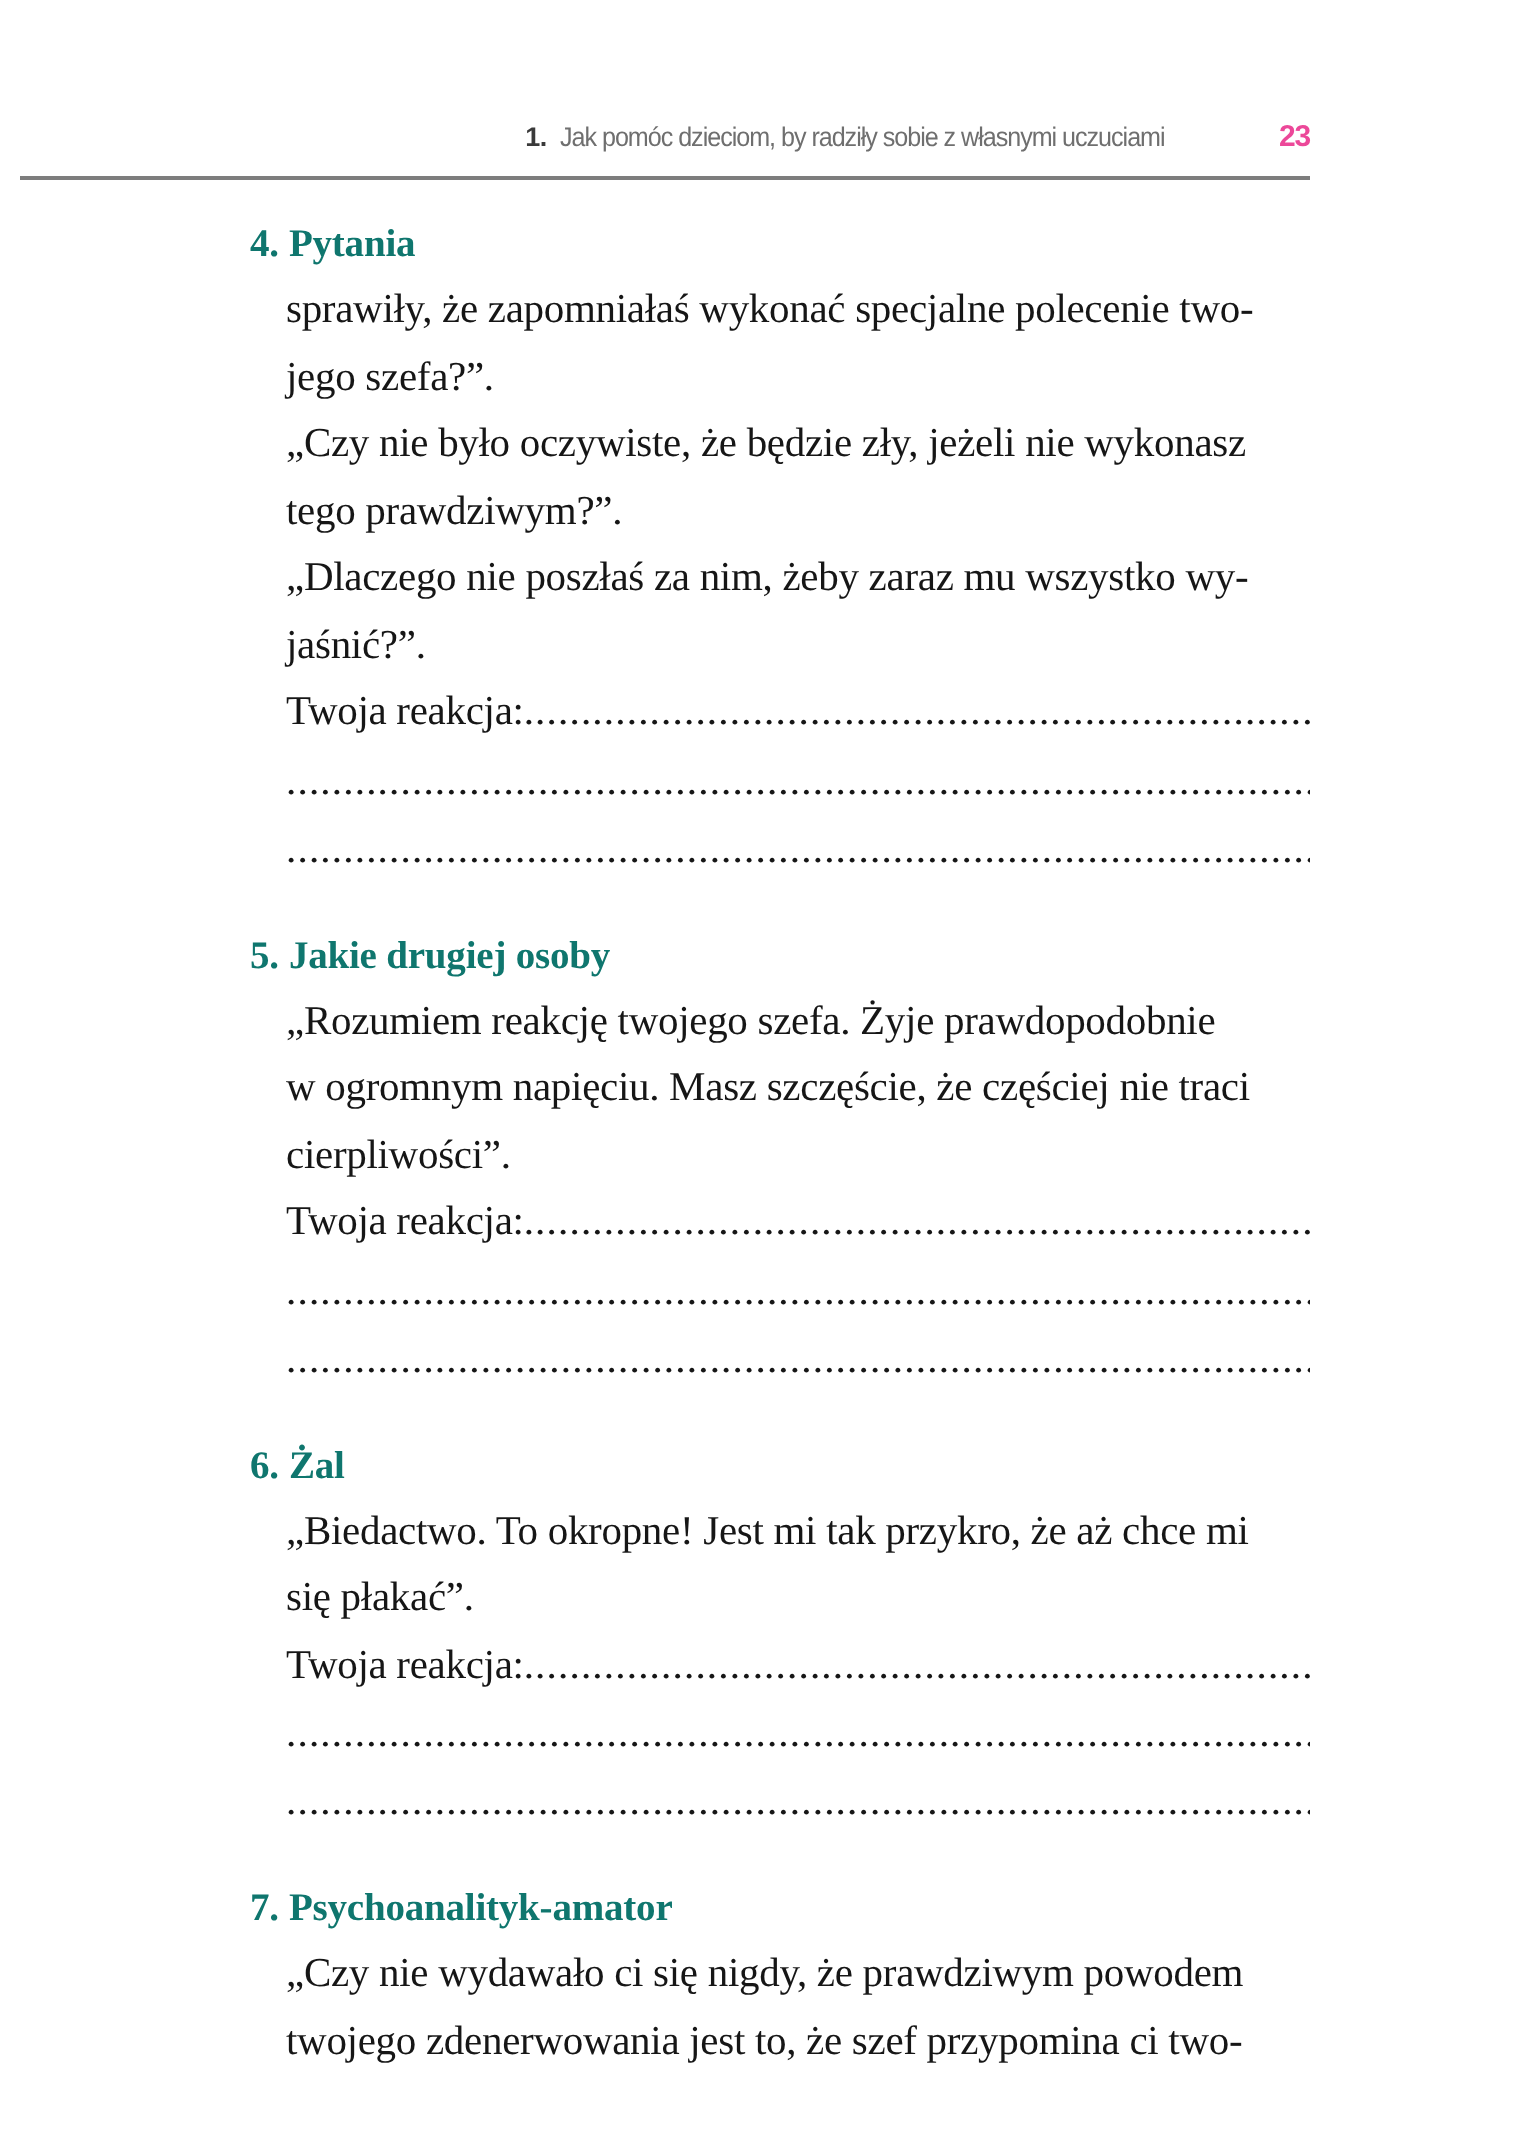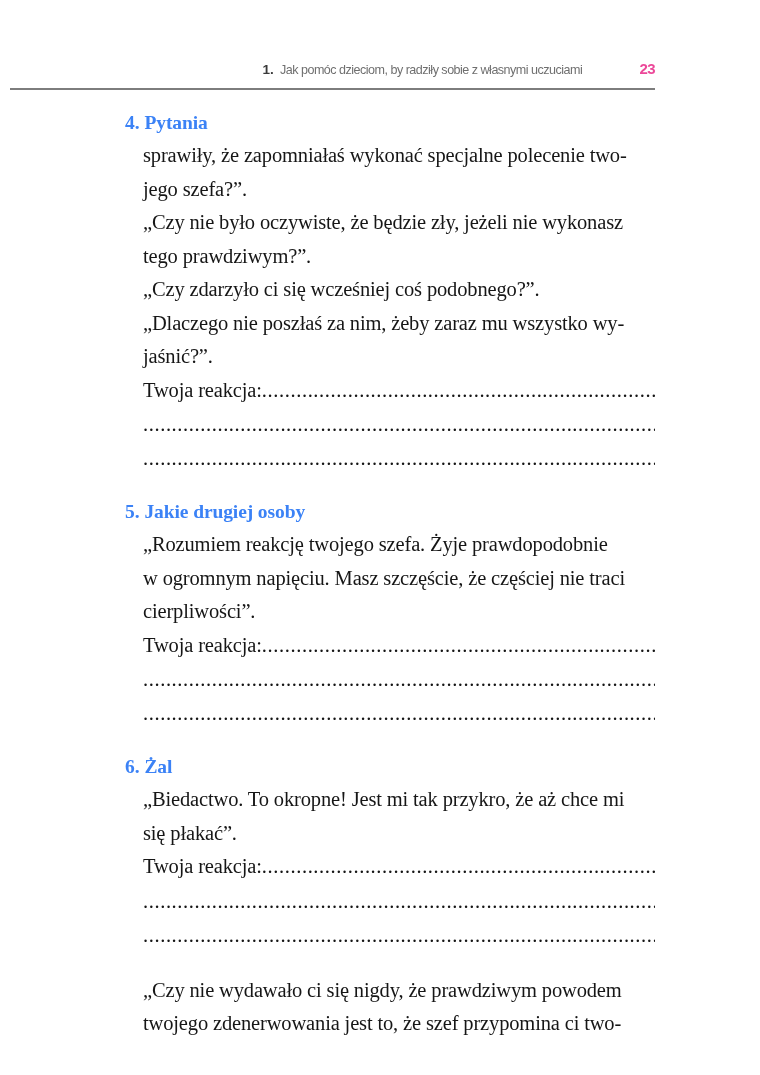--- a/index.html
+++ b/index.html
@@ -72,21 +72,21 @@
   .section {
     margin-bottom: 2px;
   }
   .sec-heading {
     margin: 0 0 1px 125px;
     font-family: "Liberation Serif", "DejaVu Serif", serif;
     font-weight: bold;
     font-size: 19.5px;
     line-height: 30px;
     letter-spacing: -0.1px;
-    color: #3b82f6;
+    color: #0f766e;
     white-space: nowrap;
   }
   .sec-heading .num {
     margin-right: 5px;
   }
   .para {
     margin: 0 0 0 143px;
     width: 512px;
     font-size: 20.5px;
     line-height: 33.5px;
@@ -150,21 +150,20 @@
   <div class="content">
 
     <div class="section">
       <div class="sec-heading">
         <span class="num">4.</span><span>Pytania</span>
       </div>
       <p class="para">sprawiły, że zapomniałaś wykonać specjalne polecenie two-</p>
       <p class="para">jego szefa?”.</p>
       <p class="para">„Czy nie było oczywiste, że będzie zły, jeżeli nie wykonasz</p>
       <p class="para">tego prawdziwym?”.</p>
-      <p class="para">„Czy zdarzyło ci się wcześniej coś podobnego?”.</p>
       <p class="para">„Dlaczego nie poszłaś za nim, żeby zaraz mu wszystko wy-</p>
       <p class="para">jaśnić?”.</p>
       <div class="answer-block">
         <div class="answer-row">
           <span class="answer-label">Twoja reakcja:</span>
           <span class="leader">................................................................................................................................................................</span>
         </div>
         <div class="blank-row">................................................................................................................................................................</div>
         <div class="blank-row">................................................................................................................................................................</div>
       </div>
@@ -200,19 +199,22 @@
           <span class="answer-label">Twoja reakcja:</span>
           <span class="leader">................................................................................................................................................................</span>
         </div>
         <div class="blank-row">................................................................................................................................................................</div>
         <div class="blank-row">................................................................................................................................................................</div>
       </div>
       <div class="gap-after-answers"></div>
     </div>
 
     <div class="section">
+      <div class="sec-heading">
+        <span class="num">7.</span><span>Psychoanalityk-amator</span>
+      </div>
       <p class="para">„Czy nie wydawało ci się nigdy, że prawdziwym powodem</p>
       <p class="para">twojego zdenerwowania jest to, że szef przypomina ci two-</p>
 
     </div>
 
   </div>
 </div>
 
 </body></html>

